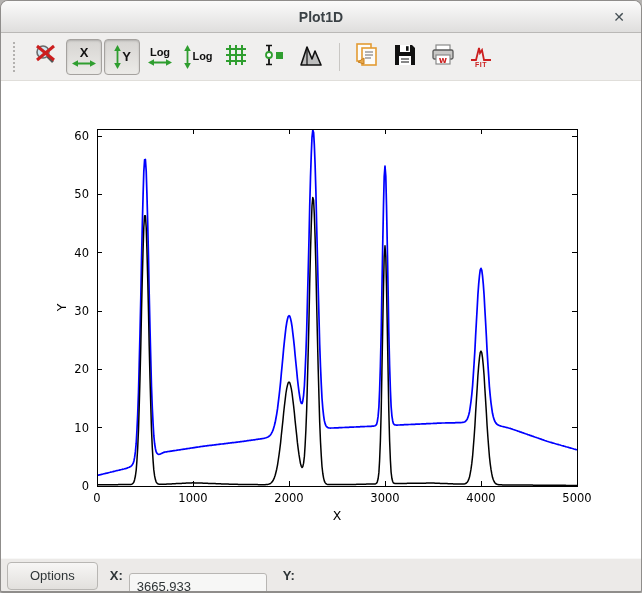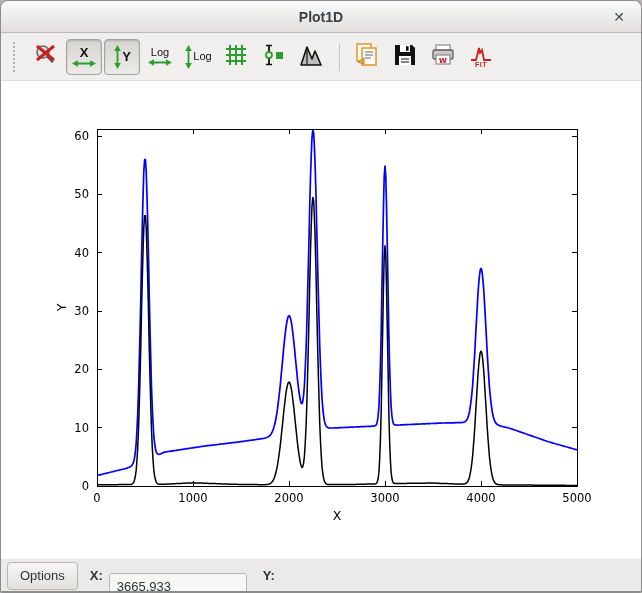--- a/index.html
+++ b/index.html
@@ -37,33 +37,33 @@
     border:1px solid transparent; border-radius:4px; background:transparent; cursor:pointer;
   }
   .toolbtn.checked {
     border:1px solid #a5a29f;
     background:linear-gradient(#d6d4d1,#ecebe8);
     box-shadow:inset 0 1px 2px rgba(0,0,0,.18);
   }
   .icon-col { display:flex; flex-direction:column; align-items:center; line-height:1; }
   .icon-row { display:flex; flex-direction:row; align-items:center; line-height:1; }
   .glyph-bold { font-weight:700; font-size:13px; color:#111; font-family:"Liberation Sans",sans-serif; }
-  .glyph-log { font-weight:400; font-size:11px; color:#111; }
+  .glyph-log { font-weight:700; font-size:11px; color:#111; }
   .tb-sep { width:1px; height:28px; background:#c9c7c4; margin:0 8px; }
   
   .canvas { flex:1 1 auto; background:#ffffff; position:relative; }
   .canvas svg { display:block; }
   
   .statusbar {
     height:34px; flex:0 0 34px; background:#eceae8;
     border-top:1px solid #f8f8f7;
     display:flex; align-items:center; padding:0 6px;
   }
   .gtk-btn {
-    height:28px; padding:0 12px; font-size:13px; color:#2e3436;
+    height:28px; padding:0 22px; font-size:13px; color:#2e3436;
     border:1px solid #b8b6b3; border-radius:4px;
     background:linear-gradient(#f7f6f5,#e2e0dd); cursor:pointer;
     font-family:"Liberation Sans",sans-serif;
   }
   .coord-label { font-size:13px; font-weight:700; color:#2e3436; margin:0 6px 0 12px; }
   .coord-field {
     width:138px; height:26px; font-size:13px; color:#2e3436; padding:0 7px;
     border:1px solid #b8b6b3; border-radius:3px; background:#f7f7f6;
     font-family:"Liberation Sans",sans-serif;
     margin-top:21px;

